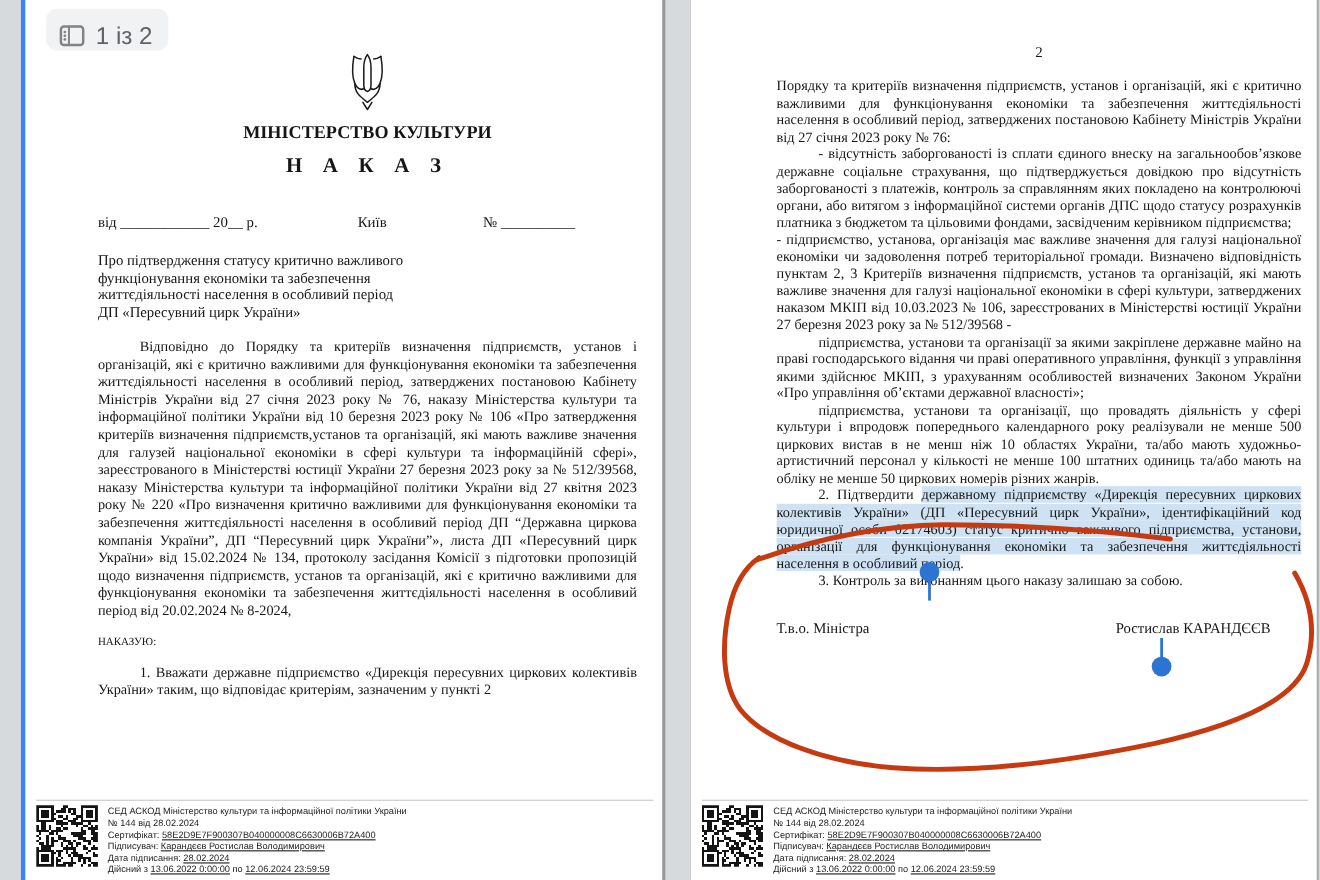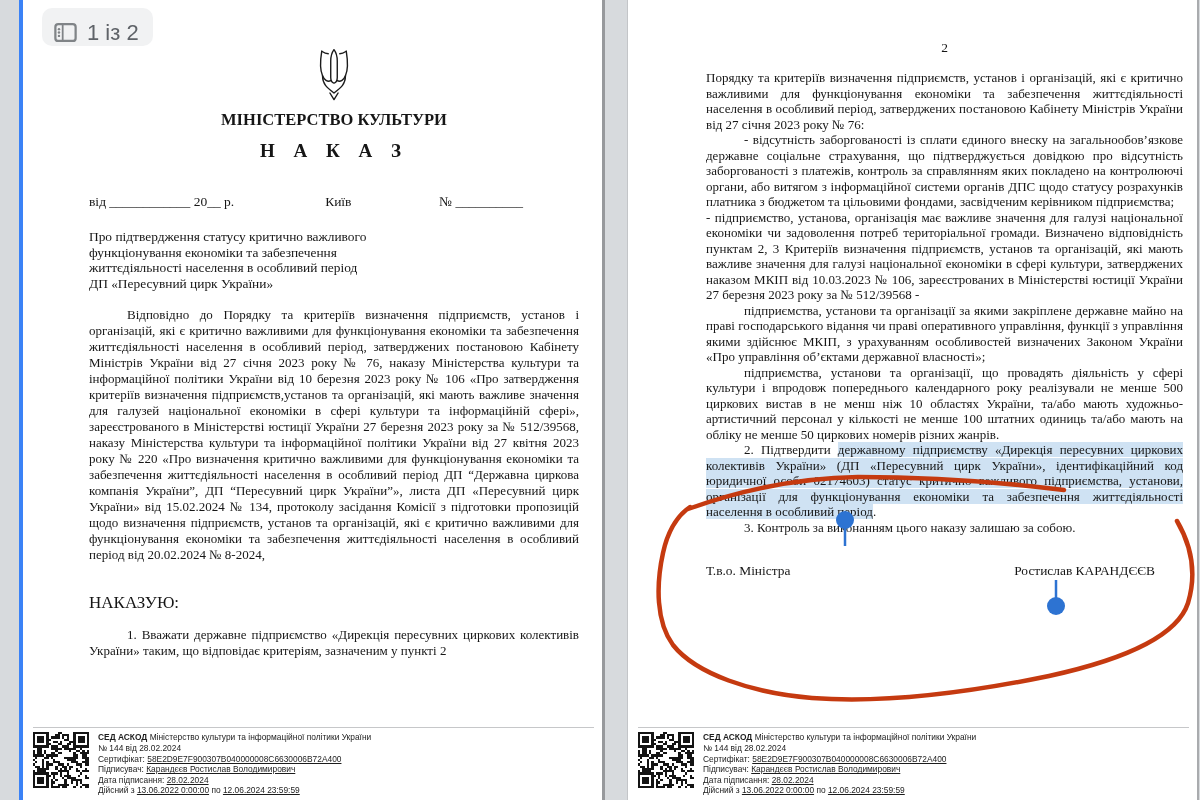--- a/index.html
+++ b/index.html
@@ -25,42 +25,42 @@
   .p1-inner{position:absolute;left:66px;top:0;width:490px;}
   .emblem{display:block;margin:48px auto 6px auto;}
   .ministry{text-align:center;font-weight:bold;font-size:16.5px;line-height:24px;}
   .order-title{text-align:center;font-weight:bold;font-size:19px;letter-spacing:7px;margin-top:8px;}
   .date-row{display:flex;margin-top:32px;font-size:13.5px;}
   .date-row .c1{flex:1.55;}
   .date-row .c2{flex:1;text-align:center;}
   .date-row .c3{flex:1.15;text-align:left;padding-left:40px;}
   .subject{margin-top:19px;font-size:13.4px;line-height:15.6px;}
   .bodytext{margin-top:16px;font-size:13px;line-height:16px;text-align:justify;text-indent:38px;}
-  .resolve{margin-top:30px;font-size:17px;}
+  .resolve{margin-top:15px;font-size:10px;}
   .item1{margin-top:14px;font-size:13px;line-height:16px;text-align:justify;text-indent:38px;}
 
   
   .p2-inner{position:absolute;left:78px;top:0;width:477px;}
   .pagenum{text-align:center;font-size:13.5px;margin-top:40px;}
   .p2-inner p{margin:0;font-size:13px;line-height:15.5px;text-align:justify;}
   .ind{text-indent:38px;}
   .item2{margin-top:14px;margin-right:28px;}
   .item3{margin-top:15px;}
   .sel{background:var(--sel-color,#cfe2f3);}
   .sig-row{display:flex;justify-content:space-between;margin-top:28px;padding-right:28px;font-size:13.4px;}
 
   
   .doc-footer{
     position:absolute;bottom:4px;left:10px;right:8px;
     border-top:1px solid #c6c7c9;padding-top:4px;
     display:flex;gap:9px;align-items:flex-start;
     font-family:"Liberation Sans", sans-serif;font-size:8.4px;line-height:10.6px;color:#1c1c1c;
   }
   .doc-footer .qr{width:56px;height:56px;flex:0 0 56px;}
-  .doc-footer .fl b{font-weight:bold;}
+  .doc-footer .fl b{font-weight:normal;}
   .doc-footer .u{text-decoration:underline;}
 
   .overlay{position:absolute;left:0;top:0;width:1200px;height:800px;pointer-events:none;z-index:20;}
 </style>
 </head>
 <body>
 
 <div class="badge">
   <span>
     <svg width="27" height="27" viewBox="0 0 24 24">

